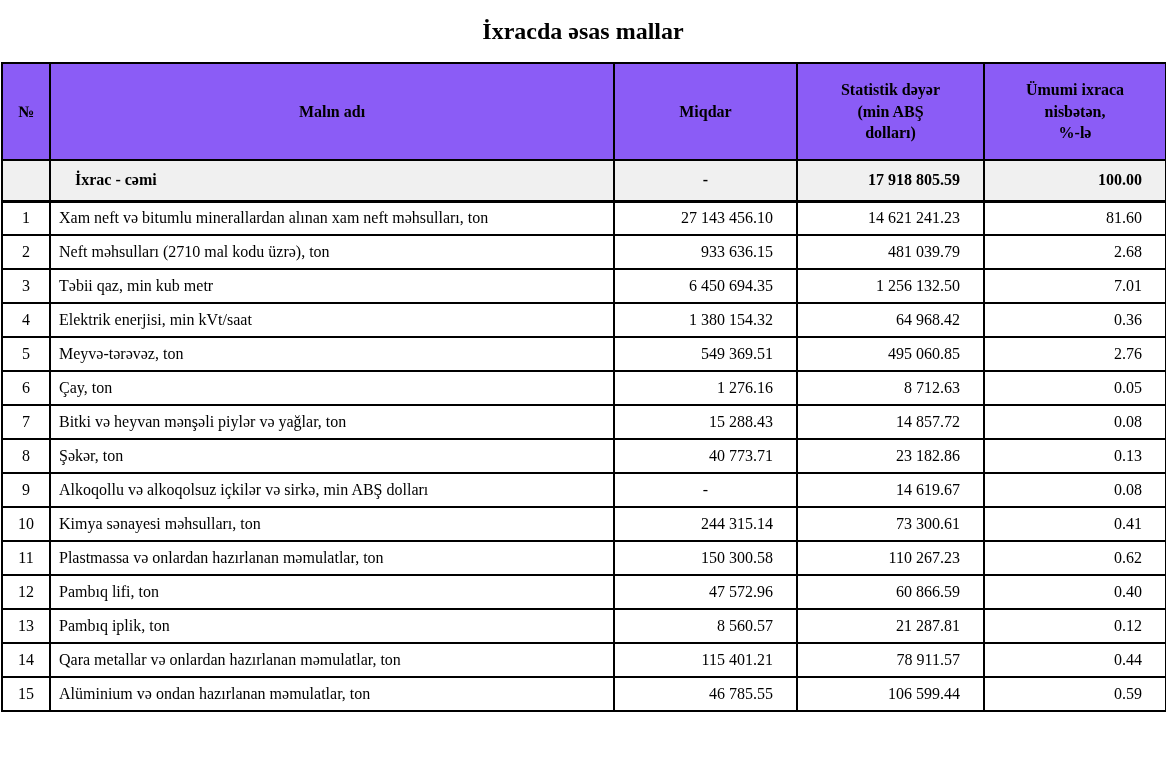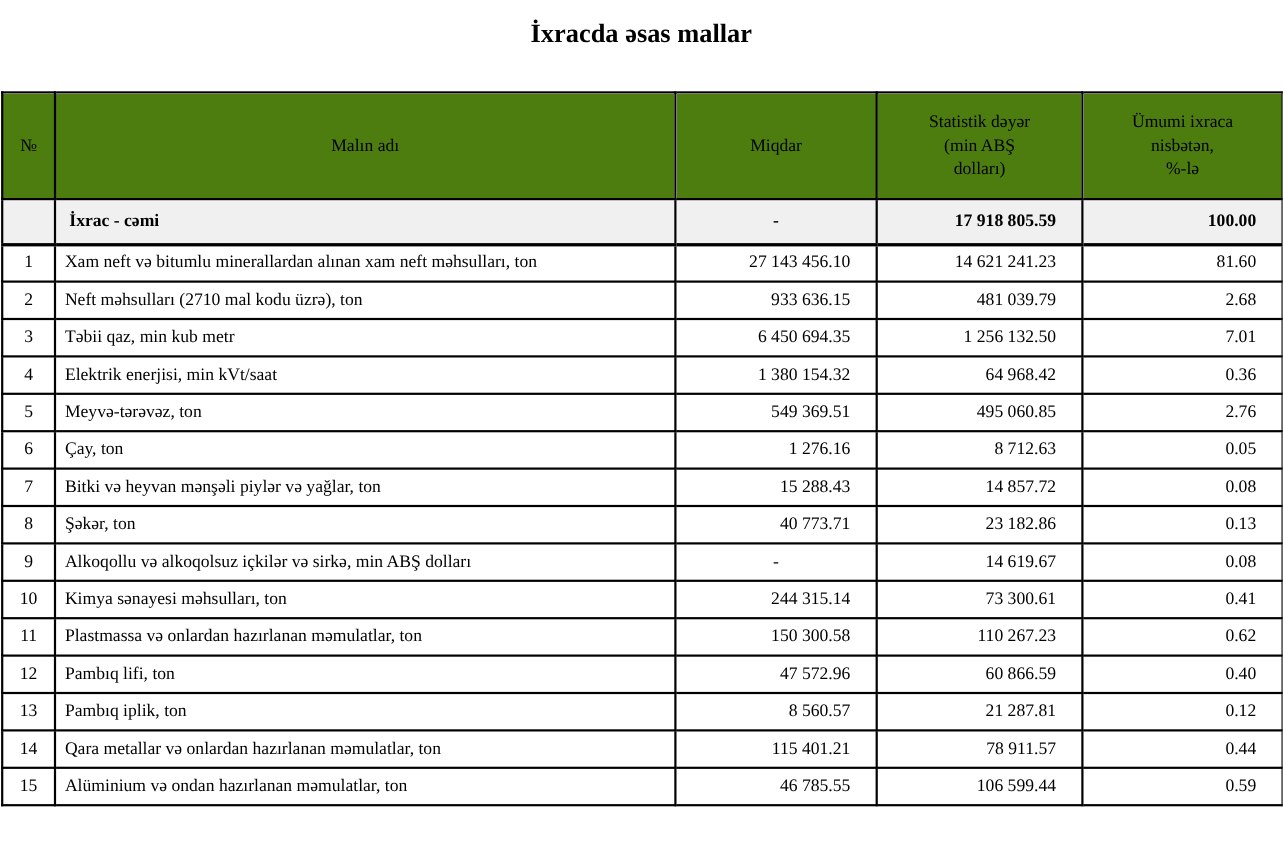--- a/index.html
+++ b/index.html
@@ -8,59 +8,59 @@
     background: #ffffff;
     font-family: "Liberation Serif", "DejaVu Serif", serif;
     color: #000000;
     overflow: hidden;
   }
   .title {
     text-align: center;
     font-size: 24px;
     font-weight: bold;
     padding-top: 18px;
-    height: 83px;
+    height: 62px;
   }
   table.exports {
     border-collapse: collapse;
     table-layout: fixed;
     width: 1164px;
     margin-left: 1px;
   }
   table.exports col.c-no    { width: 48px; }
   table.exports col.c-name  { width: 564px; }
   table.exports col.c-qty   { width: 183px; }
   table.exports col.c-val   { width: 187px; }
   table.exports col.c-share { width: 182px; }
   table.exports th, table.exports td {
     border: 2px solid #000000;
     font-size: 16px;
     vertical-align: middle;
     overflow: hidden;
   }
   thead th {
-    background: #4d7c0f;
-    font-weight: normal;
+    background: #8b5cf6;
+    font-weight: bold;
     font-size: 17px;
     text-align: center;
     height: 97px;
     white-space: pre-line;
     line-height: 1.35;
     border-bottom-width: 3px;
   }
   tr.total-row td {
     background: #f0f0f0;
     font-weight: bold;
     height: 41px;
     border-bottom-width: 3px;
   }
   tbody td { height: 34px; }
   td.cell-no   { text-align: center; }
   td.cell-name { text-align: left; padding-left: 8px; }
-  tr.total-row td.cell-name { padding-left: 12px; }
+  tr.total-row td.cell-name { padding-left: 24px; }
   td.cell-qty, td.cell-val, td.cell-share {
     text-align: right;
     padding-right: 23px;
   }
   tr.total-row td.cell-qty { text-align: center; padding-right: 0; }
   td.dash-center { text-align: center; padding-right: 0; }
 </style>
 </head>
 <body>
 

